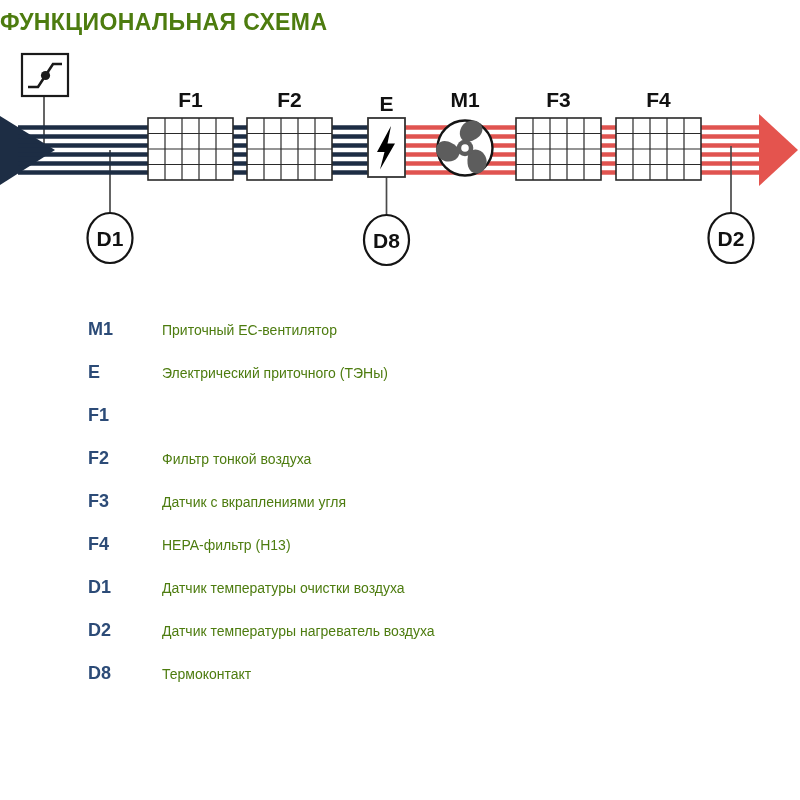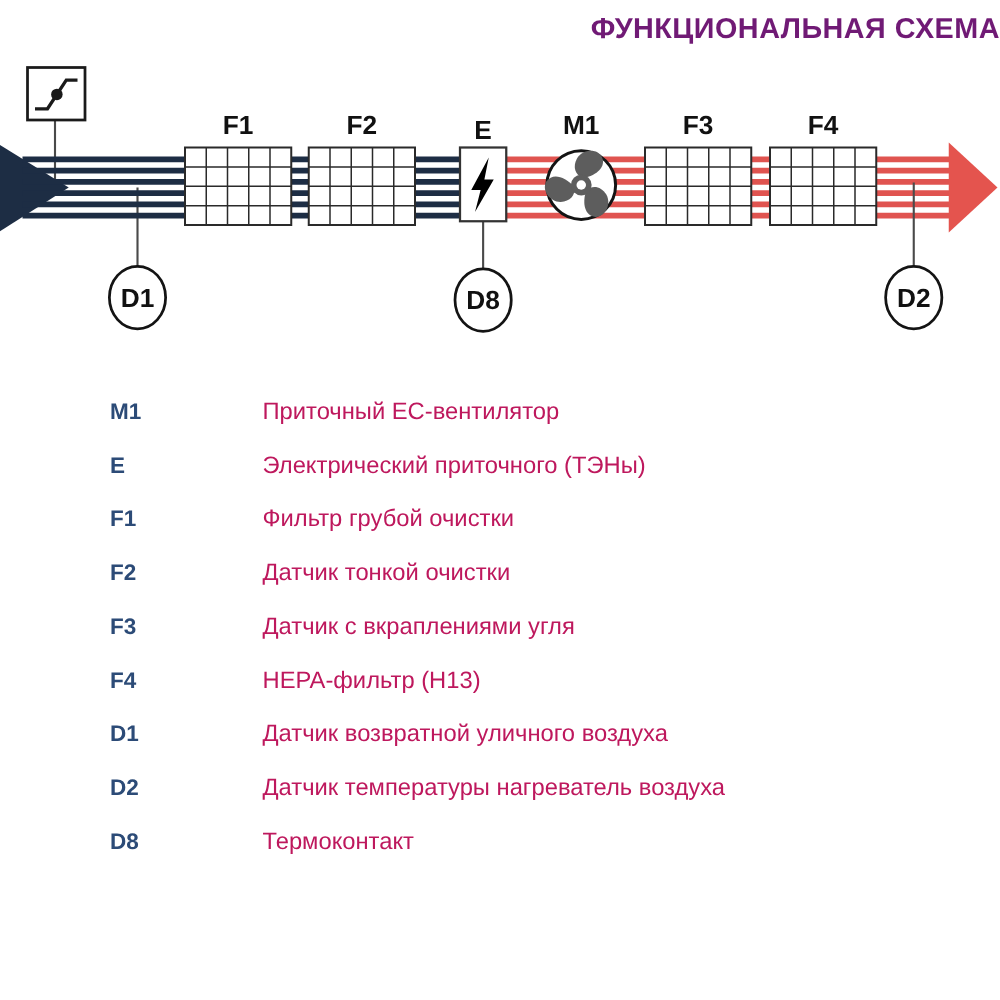--- a/index.html
+++ b/index.html
@@ -2,33 +2,33 @@
 <html><head>
 <meta charset="utf-8">
 <style>
   html,body { margin:0; padding:0; background:#ffffff; }
   .page {
     position:relative; width:800px; height:800px; background:#ffffff;
     overflow:hidden; font-family:"Liberation Sans", sans-serif;
   }
   .title {
     position:absolute; top:9px; left:0; width:100%;
-    text-align:right; font-size:23px; font-weight:bold;
-    color:#701a75; letter-spacing:0.4px;
+    text-align:left; font-size:23px; font-weight:bold;
+    color:#4d7c0f; letter-spacing:0.4px;
   }
   svg.diagram { position:absolute; top:0; left:0; display:block; }
   svg.diagram text { font-family:"Liberation Sans", sans-serif; font-weight:bold; fill:#111111; }
   .comp-label { font-size:21px; }
   .sensor-label { font-size:21px; }
   .legend { position:absolute; left:88px; top:308px; width:680px; }
   .legend-row { display:flex; align-items:center; height:43px; }
   .legend-key {
     width:74px; flex:0 0 74px; font-weight:bold; font-size:18px; color:#2c4b77;
   }
-  .legend-label { font-size:19px; color:#be185d;margin-left:48px; }
+  .legend-label { font-size:14px; color:#4d7c0f; }
   .legend-icon-box { display:flex; align-items:center; }
   .legend-icon-box svg { display:block; }
 </style>
 </head>
 <body>
 
 <div class="page">
 
   <div class="title">ФУНКЦИОНАЛЬНАЯ СХЕМА</div>
 
@@ -127,37 +127,36 @@
     <div class="legend-row">
       <div class="legend-key">M1</div>
       <div class="legend-label">Приточный EC-вентилятор</div>
     </div>
     <div class="legend-row">
       <div class="legend-key">E</div>
       <div class="legend-label">Электрический приточного (ТЭНы)</div>
     </div>
     <div class="legend-row">
       <div class="legend-key">F1</div>
-      <div class="legend-label">Фильтр грубой очистки</div>
     </div>
     <div class="legend-row">
       <div class="legend-key">F2</div>
-      <div class="legend-label">Датчик тонкой очистки</div>
+      <div class="legend-label">Фильтр тонкой воздуха</div>
     </div>
     <div class="legend-row">
       <div class="legend-key">F3</div>
       <div class="legend-label">Датчик с вкраплениями угля</div>
     </div>
     <div class="legend-row">
       <div class="legend-key">F4</div>
       <div class="legend-label">HEPA-фильтр (H13)</div>
     </div>
     <div class="legend-row">
       <div class="legend-key">D1</div>
-      <div class="legend-label">Датчик возвратной уличного воздуха</div>
+      <div class="legend-label">Датчик температуры очистки воздуха</div>
     </div>
     <div class="legend-row">
       <div class="legend-key">D2</div>
       <div class="legend-label">Датчик температуры нагреватель воздуха</div>
     </div>
     <div class="legend-row">
       <div class="legend-key">D8</div>
       <div class="legend-label">Термоконтакт</div>
     </div>
   </div>

